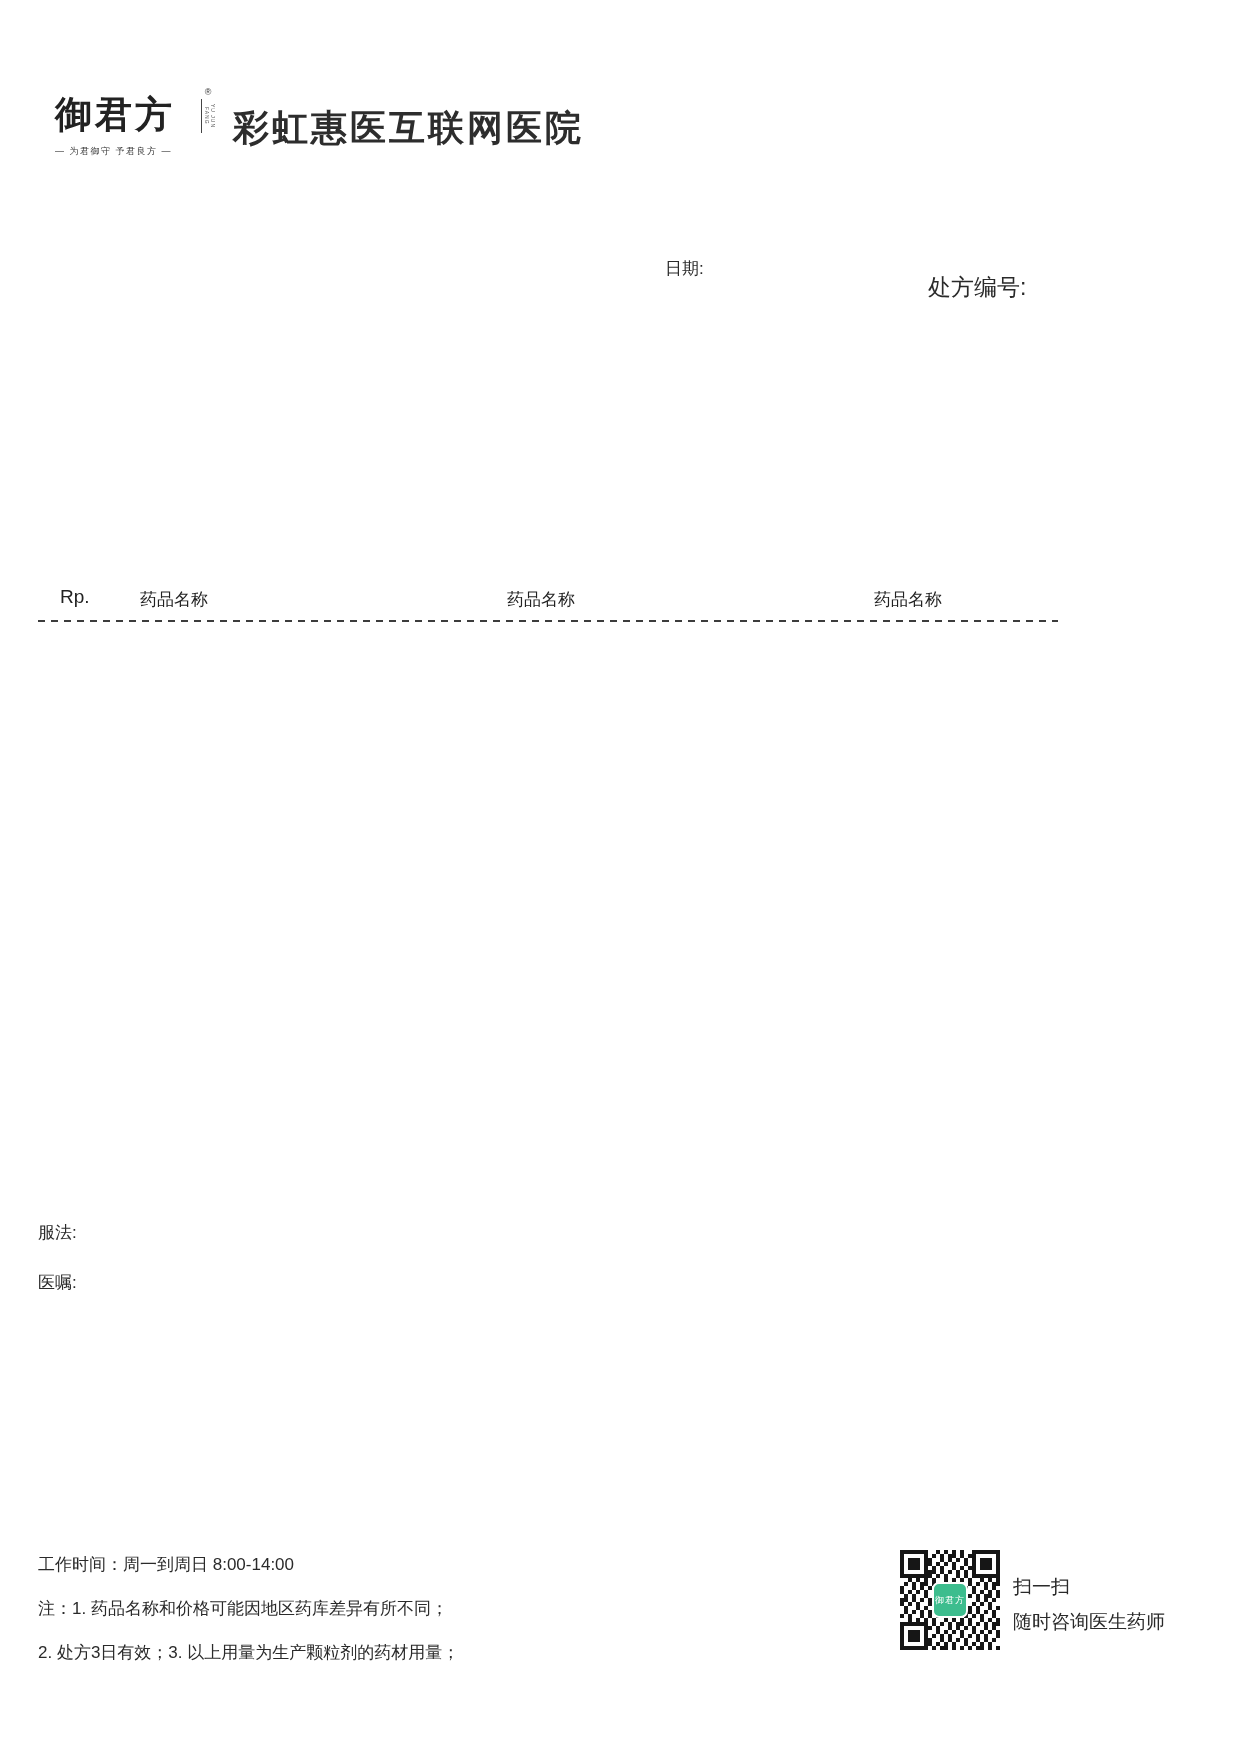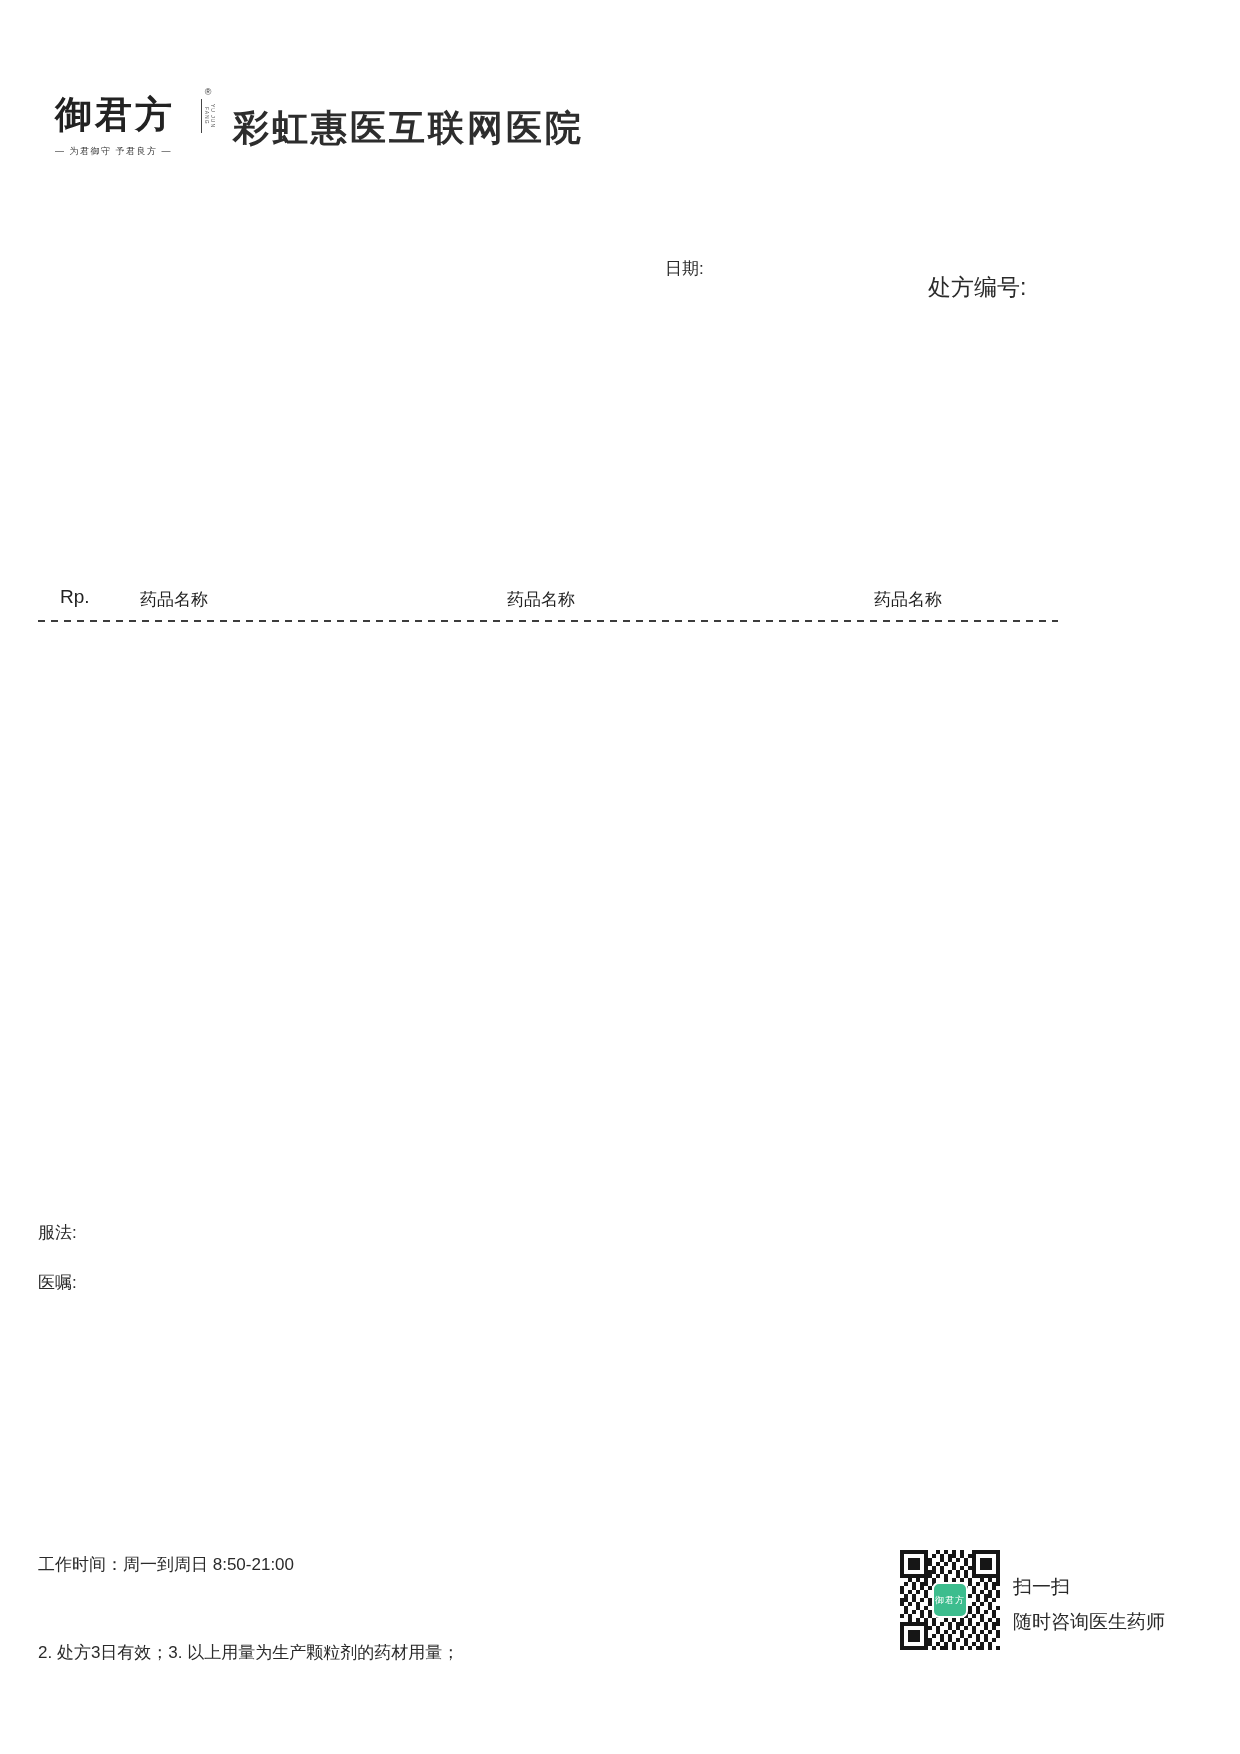--- a/index.html
+++ b/index.html
@@ -130,21 +130,22 @@
   <div class="abs rp-label">Rp.</div>
   <div class="abs drug-col drug-col-1">药品名称</div>
   <div class="abs drug-col drug-col-2">药品名称</div>
   <div class="abs drug-col drug-col-3">药品名称</div>
   <div class="abs dash-line"></div>
 
   <div class="abs usage-method">服法:</div>
   <div class="abs usage-advice">医嘱:</div>
 
 
-  <div class="abs foot-line foot-hours">工作时间：周一到周日 8:50-21:00</div>
+  <div class="abs foot-line foot-hours">工作时间：周一到周日 8:00-14:00</div>
+  <div class="abs foot-line foot-note1">注：1. 药品名称和价格可能因地区药库差异有所不同；</div>
   <div class="abs foot-line foot-note2">2. 处方3日有效；3. 以上用量为生产颗粒剂的药材用量；</div>
 
   <div class="abs qr">
       <i style="left:0px;top:0px"></i>
       <i style="left:4px;top:0px"></i>
       <i style="left:8px;top:0px"></i>
       <i style="left:12px;top:0px"></i>
       <i style="left:16px;top:0px"></i>
       <i style="left:20px;top:0px"></i>
       <i style="left:24px;top:0px"></i>

